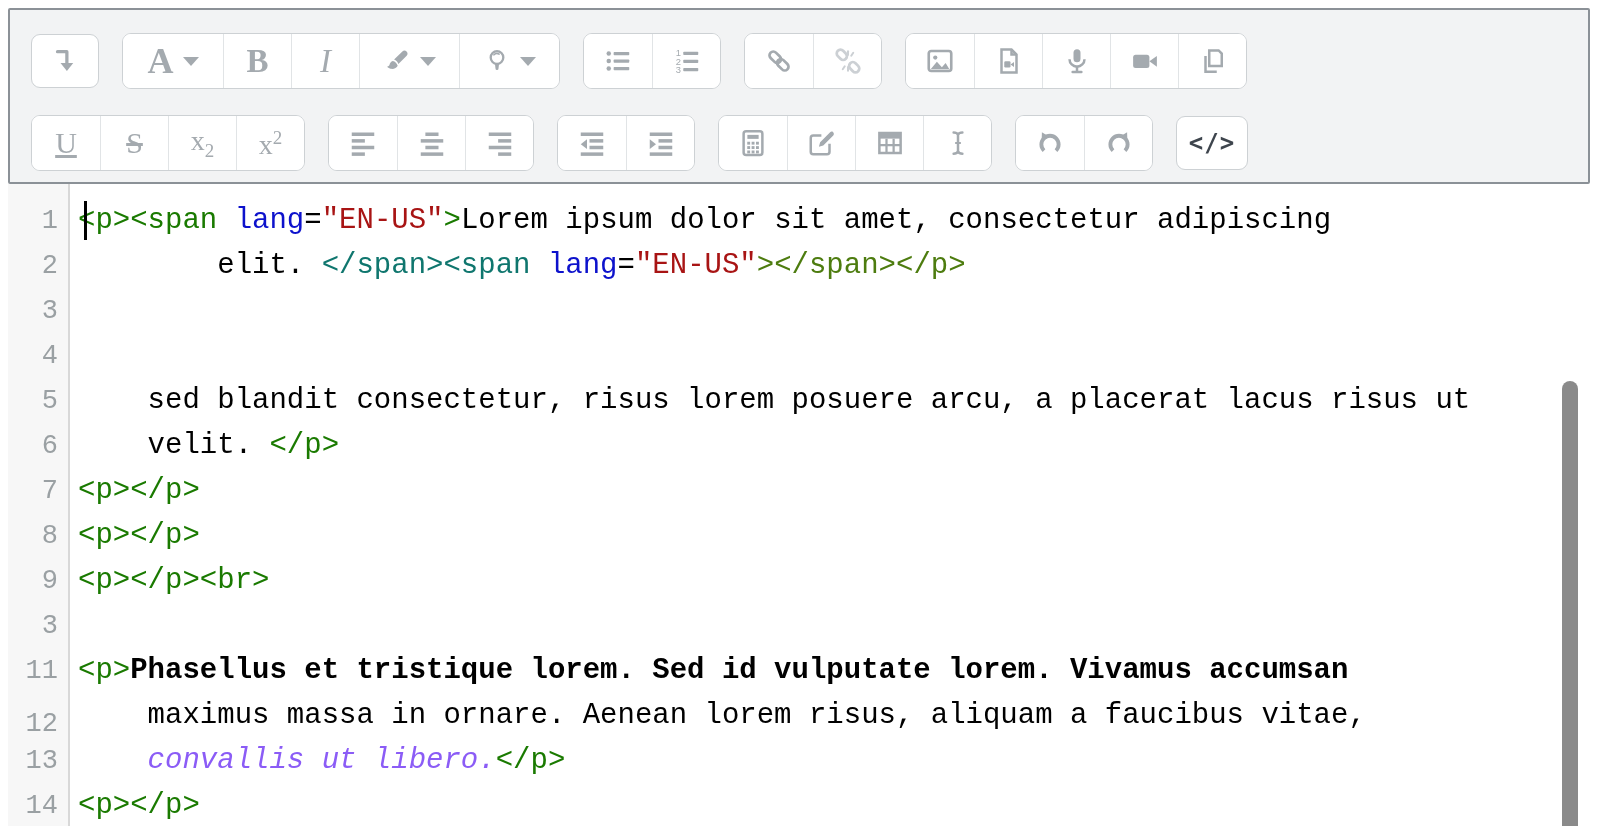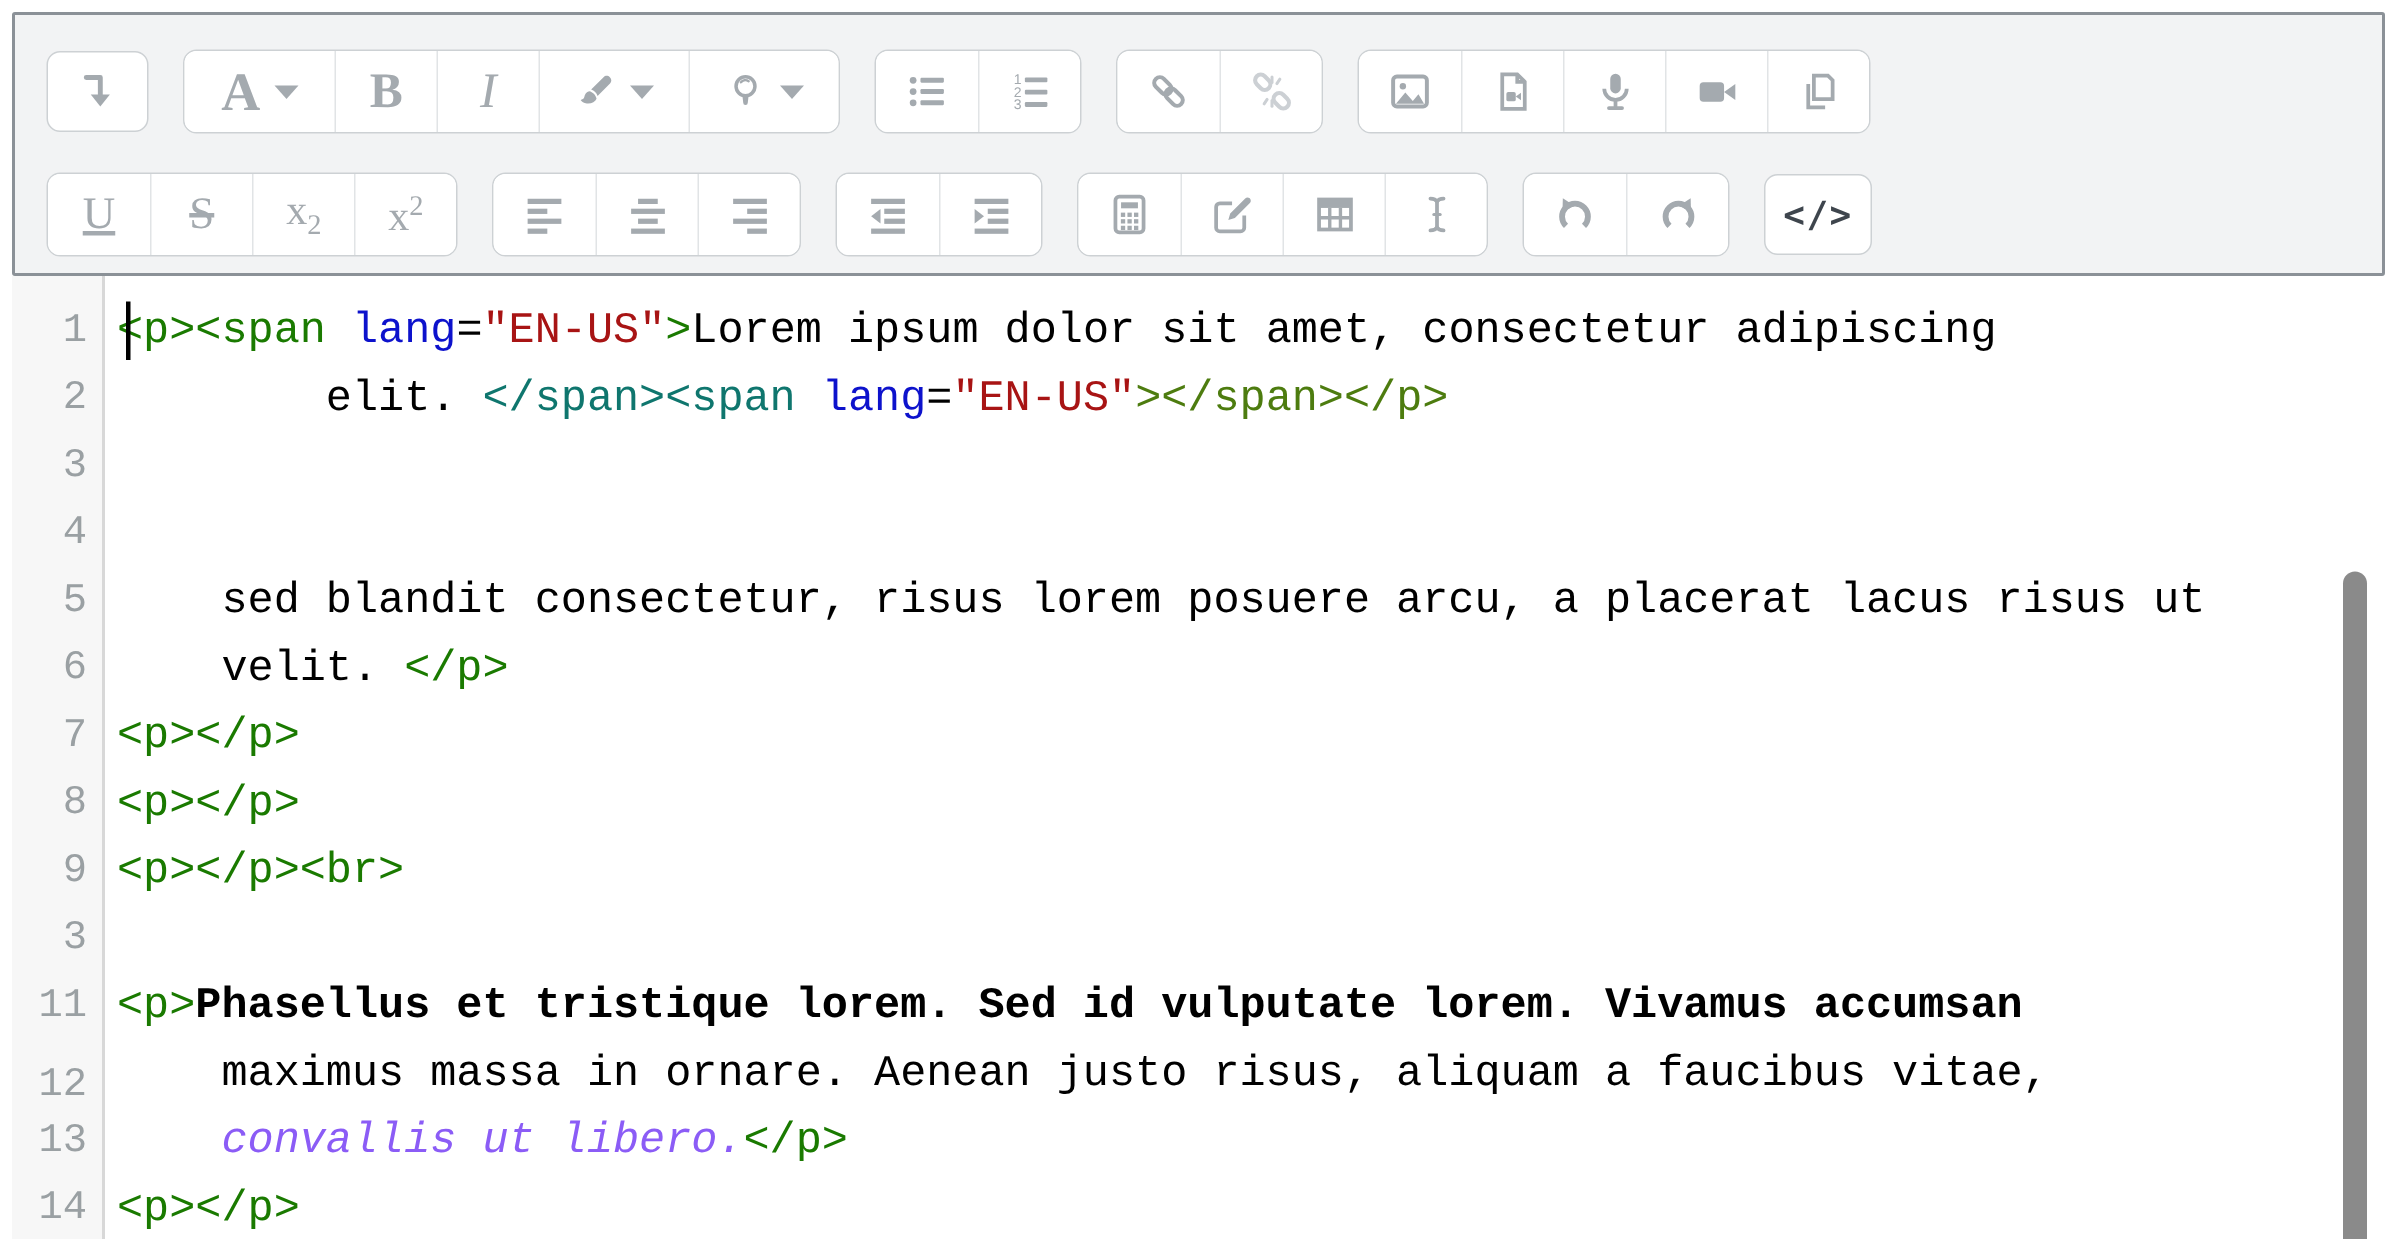--- a/index.html
+++ b/index.html
@@ -414,21 +414,21 @@
       <div class="cm-line">
         <span class="cm-gutter" style="color: rgb(154, 160, 163);">3</span>
         <span class="cm-content"></span>
       </div>
       <div class="cm-line">
         <span class="cm-gutter" style="color: rgb(154, 160, 163);">11</span>
         <span class="cm-content"><span style="color: rgb(26, 122, 0);">&lt;p&gt;</span><span style="color: rgb(0, 0, 0); font-weight: bold;">Phasellus et tristique lorem. Sed id vulputate lorem. Vivamus accumsan</span></span>
       </div>
       <div class="cm-line">
         <span class="cm-gutter" style="color: rgb(154, 160, 163); margin-top: 16px;">12</span>
-        <span class="cm-content"><span style="color: rgb(0, 0, 0);">    maximus massa in ornare. Aenean justo risus, aliquam a faucibus vitae,</span></span>
+        <span class="cm-content"><span style="color: rgb(0, 0, 0);">    maximus massa in ornare. Aenean lorem risus, aliquam a faucibus vitae,</span></span>
       </div>
       <div class="cm-line">
         <span class="cm-gutter" style="color: rgb(154, 160, 163);">13</span>
         <span class="cm-content"><span style="color: #8b5cf6; font-style: italic;">    convallis ut libero.</span><span style="color: rgb(26, 122, 0);">&lt;/p&gt;</span></span>
       </div>
       <div class="cm-line">
         <span class="cm-gutter" style="color: rgb(154, 160, 163);">14</span>
         <span class="cm-content"><span style="color: rgb(26, 122, 0);">&lt;p&gt;&lt;/p&gt;</span></span>
       </div>
     </div>

